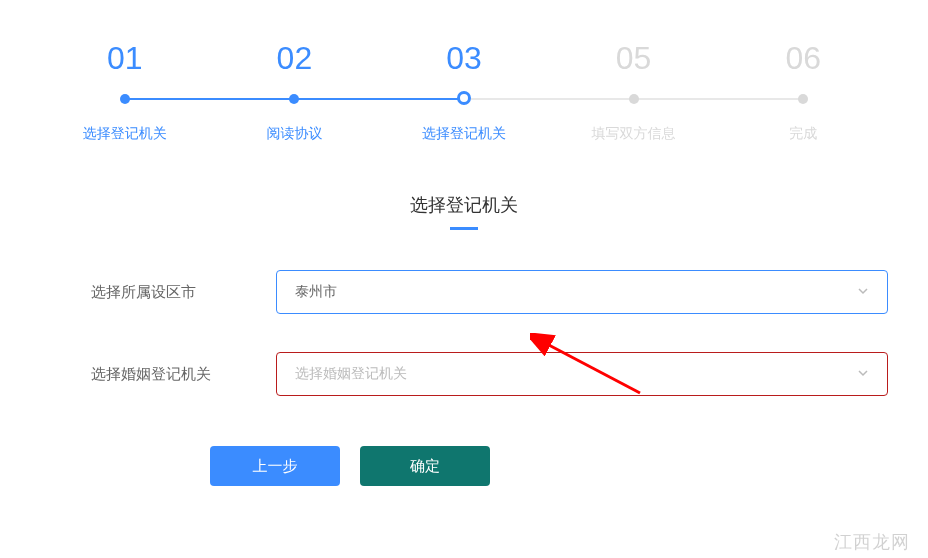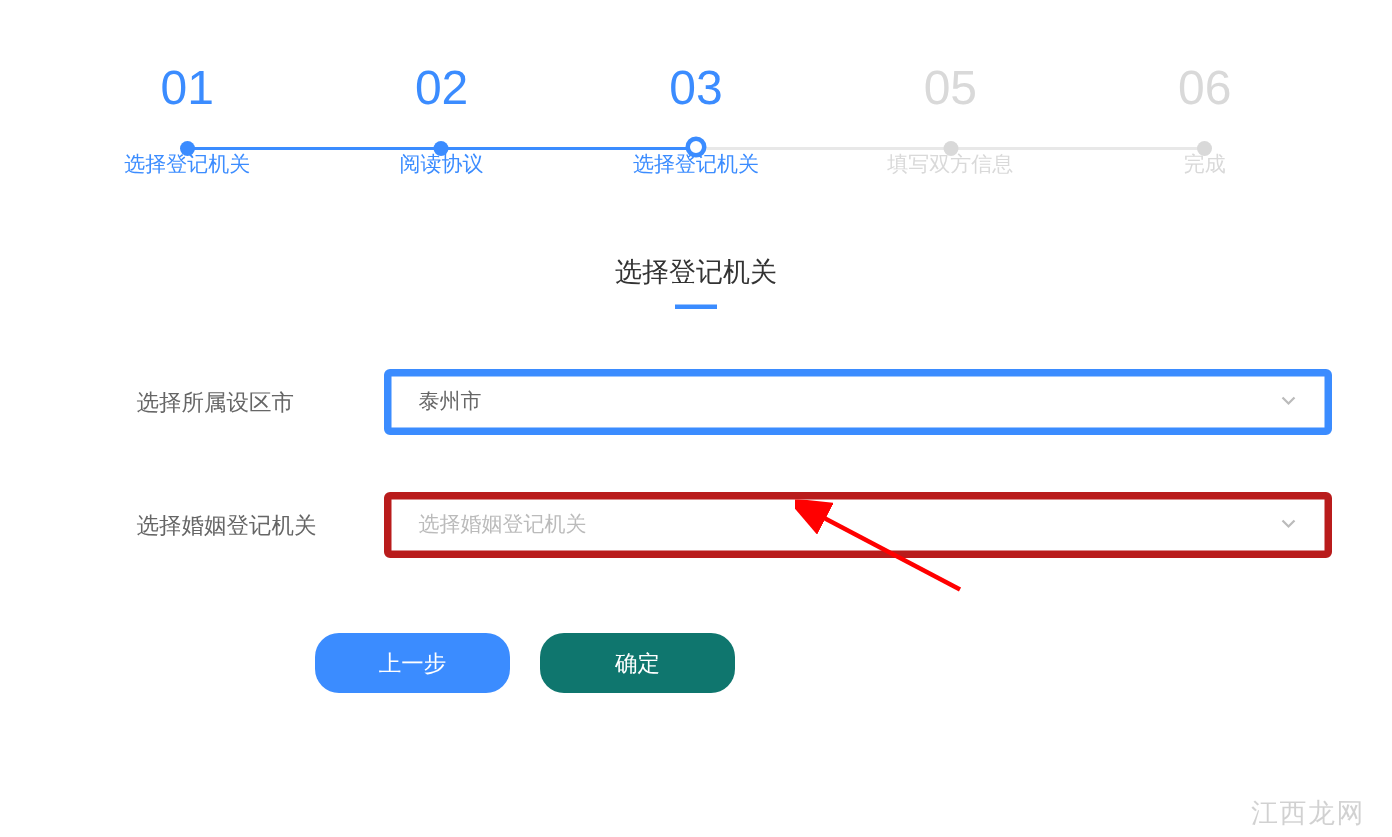--- a/index.html
+++ b/index.html
@@ -23,21 +23,21 @@
     .step {
       display: flex;
       flex-direction: column;
       align-items: center;
       flex: 1;
       position: relative;
     }
     .step-number {
       font-size: 32px;
       font-weight: 400;
-      margin-bottom: 4px;
+      margin-bottom: 28px;
     }
     .step-label {
       font-size: 14px;
       margin-top: 20px;
     }
     .step.completed .step-number,
     .step.completed .step-label,
     .step.current .step-number,
     .step.current .step-label {
       color: #3b8cff;
@@ -107,28 +107,29 @@
     .form-label {
       width: 170px;
       font-size: 15px;
       color: #666;
       padding-left: 5px;
       margin-left: 46px;
     }
     .select-box {
       flex: 1;
       height: 44px;
-      border: 5px solid #b91c1c;
+      border: 1px solid #b91c1c;
       border-radius: 4px;
       display: flex;
       align-items: center;
       justify-content: space-between;
       padding: 0 18px;
       cursor: pointer;
       background: #fff;
+      margin-left: 20px;
     }
     .select-box.active {
       border-color: #3b8cff;
     }
     .select-value {
       font-size: 14px;
       color: #666;
     }
     .select-placeholder {
       font-size: 14px;
@@ -141,21 +142,21 @@
     .button-row {
       display: flex;
       gap: 20px;
       margin-left: 170px;
       margin-top: 50px;
     }
     .btn {
       width: 130px;
       height: 40px;
       border: none;
-      border-radius: 16px;
+      border-radius: 4px;
       font-size: 15px;
       cursor: pointer;
       color: #fff;
     }
     .btn-primary {
       background: #3b8cff;
     }
     .btn-disabled {
       background: #0f766e;
     }

